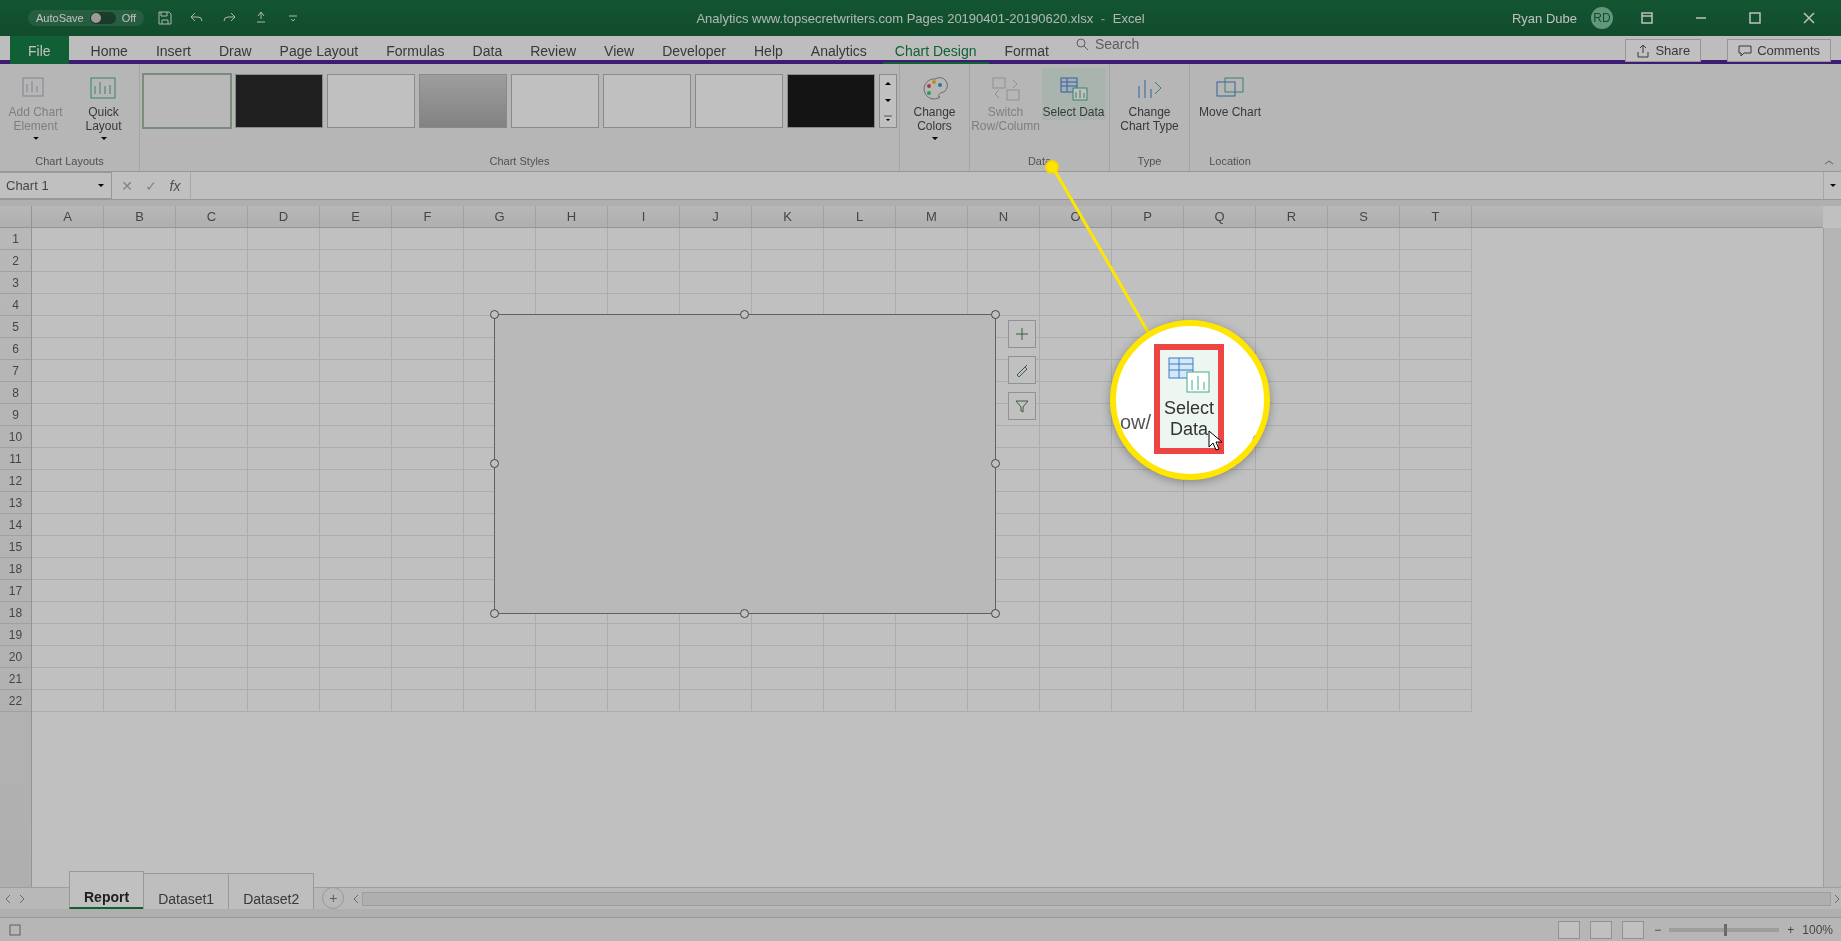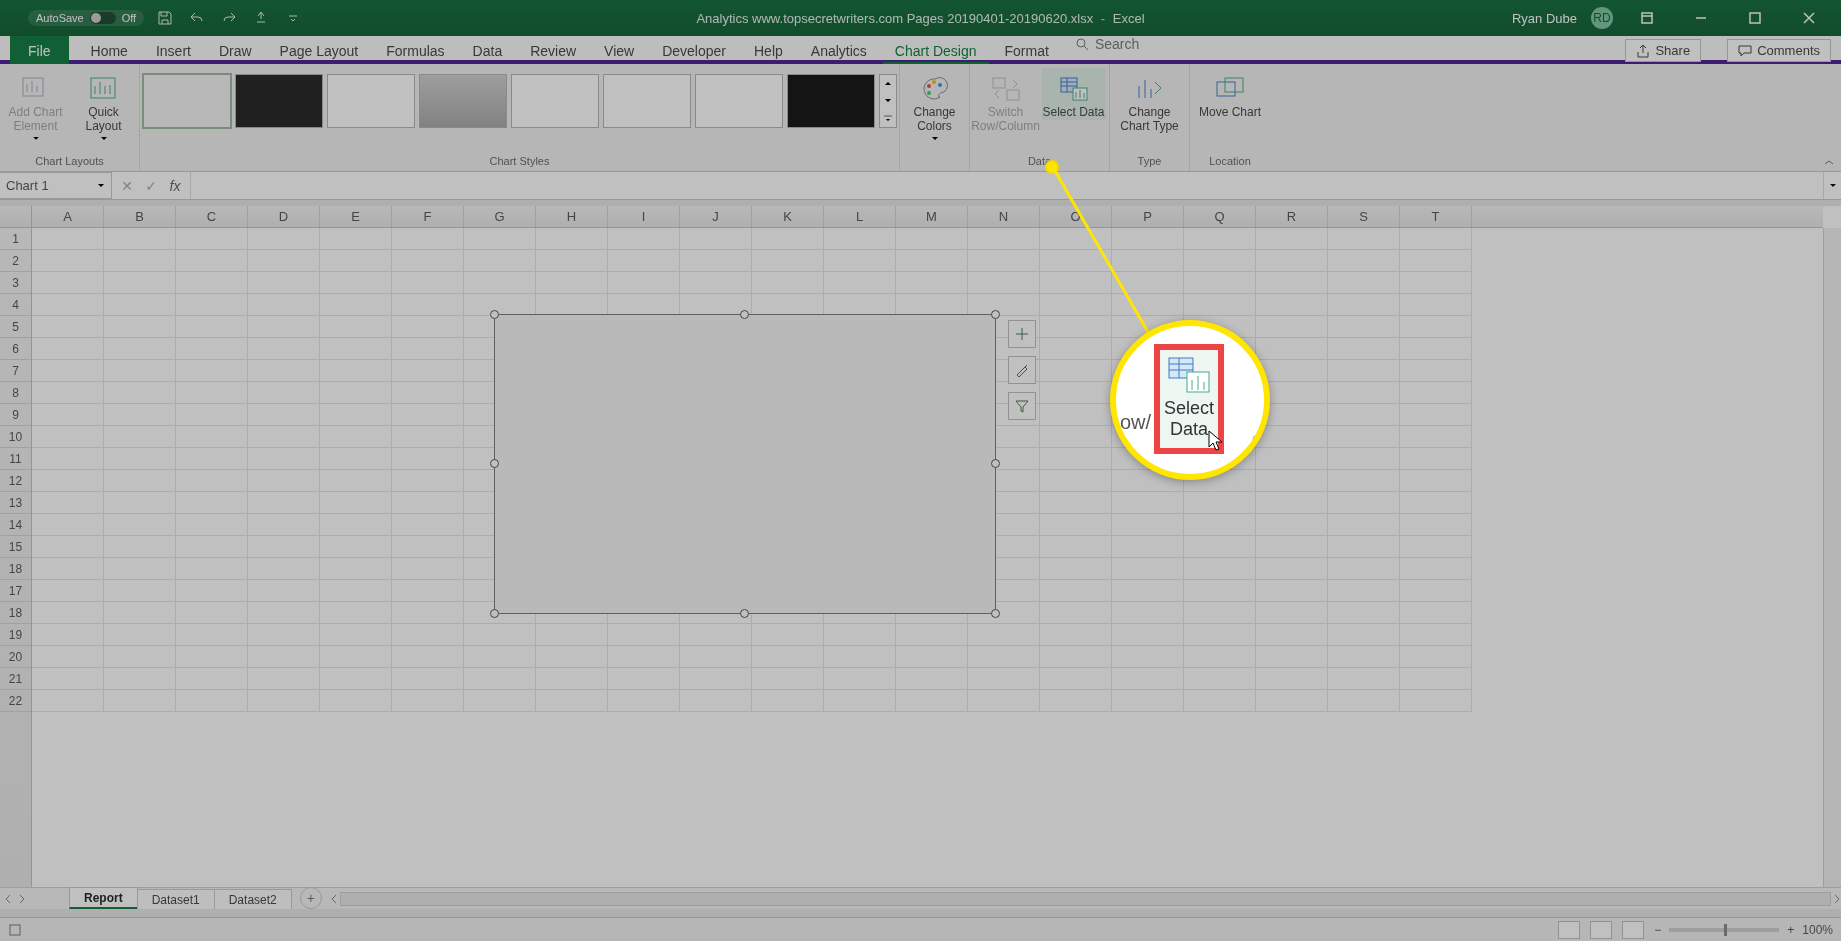--- a/index.html
+++ b/index.html
@@ -69,21 +69,21 @@
 .row-headers { position:absolute; left:0; top:22px; width:32px; bottom:22px; background:linear-gradient(#f4f4f4,#e8e8e8); border-right:1px solid #c2c2c2;}
 .row-h { height:22px; border-bottom:1px solid #d4d4d4; text-align:center; font-size:12px; color:#555; line-height:22px;}
 .cells { position:absolute; left:32px; top:22px; right:18px; bottom:22px; background:#fff;}
 .cell-row { height:22px; display:flex;}
 .cell { flex:0 0 72px; border-right:1px solid #e4e4e4; border-bottom:1px solid #e4e4e4;}
 .vscroll { position:absolute; right:0; top:22px; width:18px; bottom:22px; background:#f0f0f0; border-left:1px solid #d0d0d0;}
 .hscroll-row { position:absolute; left:0; right:0; bottom:0; height:22px; display:flex; background:#f4f4f4; border-top:1px solid #d0d0d0;}
 .sheet-nav { display:flex; align-items:center; gap:2px; padding:0 4px;}
 .sheet-nav svg{stroke:#888;}
 .sheet-tabs { display:flex; align-items:flex-end;}
-.sheet-tab { padding:3px 14px 2px; font-size:12px; color:#444; border:1px solid #c9c9c9; border-bottom:none; background:#fcfcfc; margin-left:-1px;}
+.sheet-tab { padding:17px 14px 2px; font-size:14px; color:#444; border:1px solid #c9c9c9; border-bottom:none; background:#fcfcfc; margin-left:-1px;}
 .sheet-tab.active { background:#fff; border-bottom:2px solid #0d7a3f; font-weight:600; color:#222;}
 .new-sheet { width:22px; height:22px; border:1px solid #c9c9c9; border-radius:50%; display:flex; align-items:center; justify-content:center; margin-left:8px; color:#777; font-size:14px;}
 .hscroll-track { flex:1; margin-left:8px; display:flex; align-items:center;}
 .hscroll-track .bar { height:14px; flex:1; background:#e8e8e8; border:1px solid #cfcfcf; position:relative;}
 .hscroll-track .bar::after{content:"";}
 
 
 .chart-obj { position:absolute; border:1px solid #7a7a7a; background:#f6f6f6;}
 .chart-obj .handle { width:9px; height:9px; background:#fff; border:1px solid #555; position:absolute; border-radius:50%;}
 .float-btns { position:absolute; display:flex; flex-direction:column; gap:8px;}

